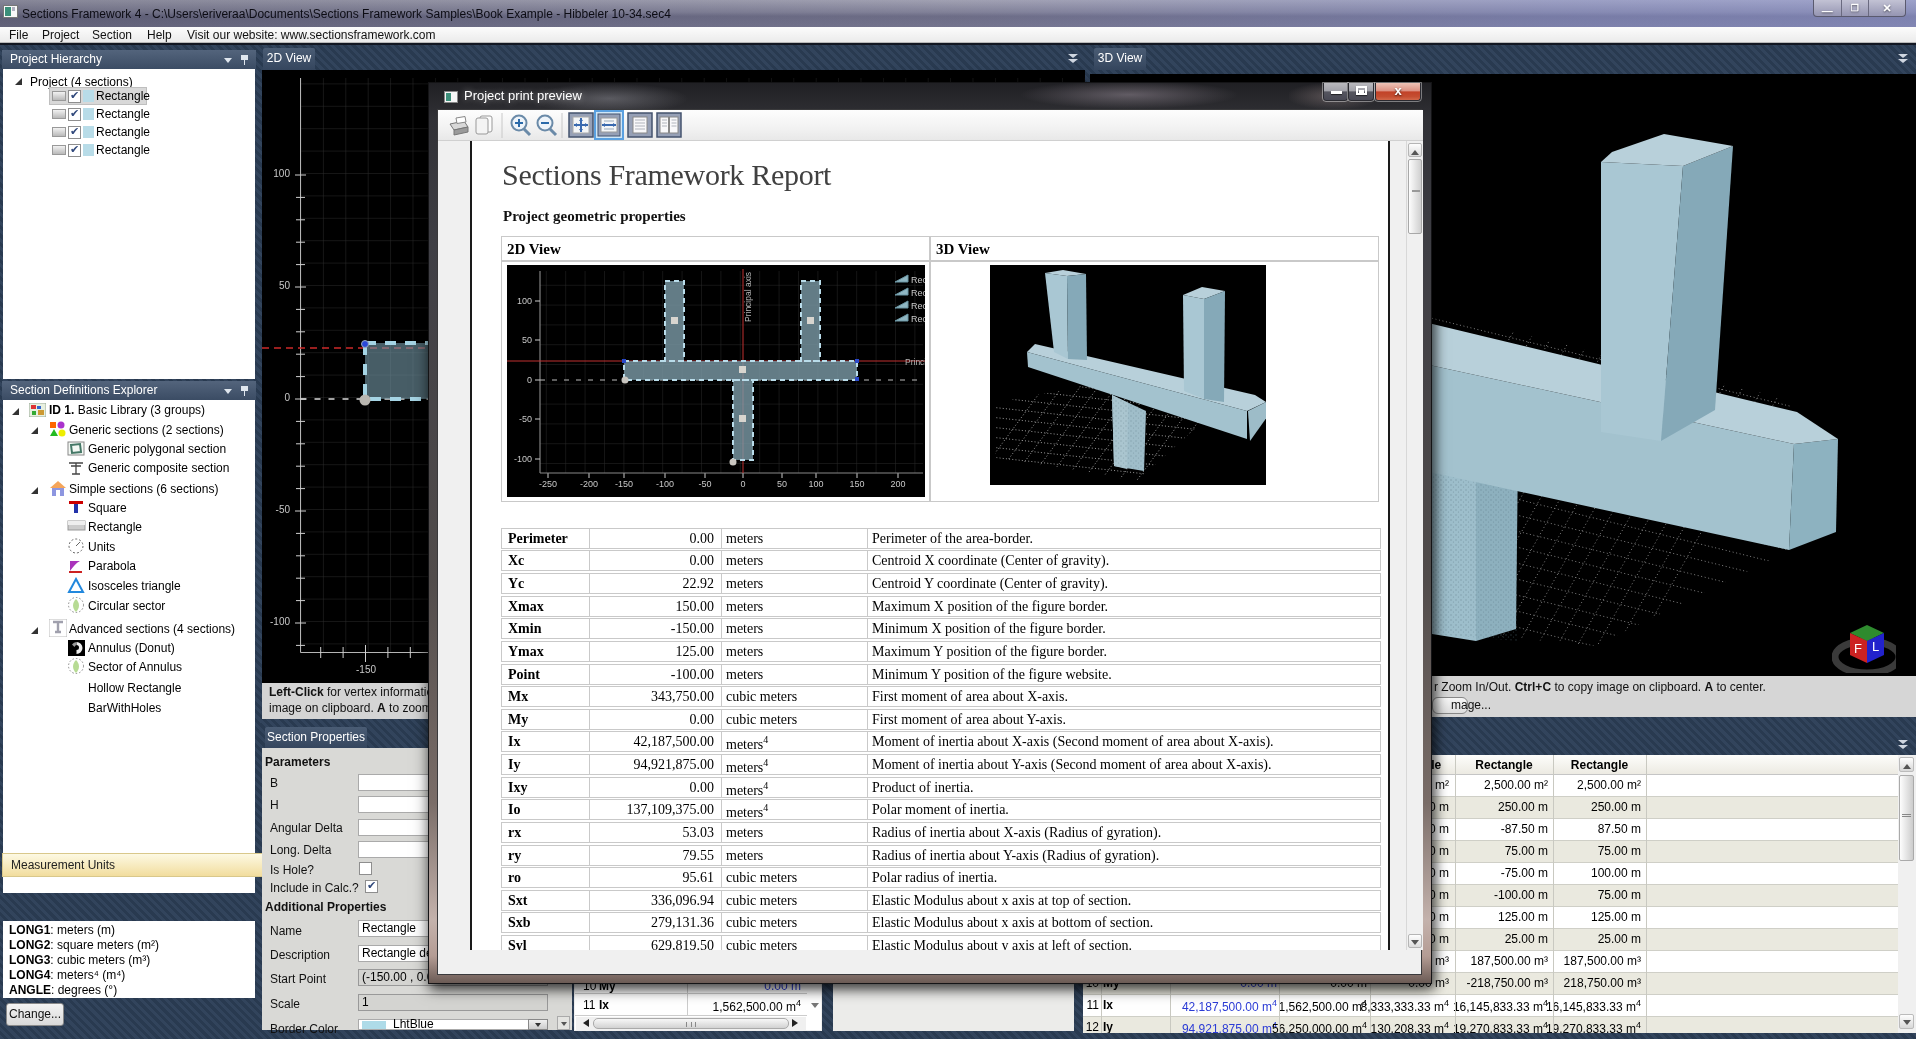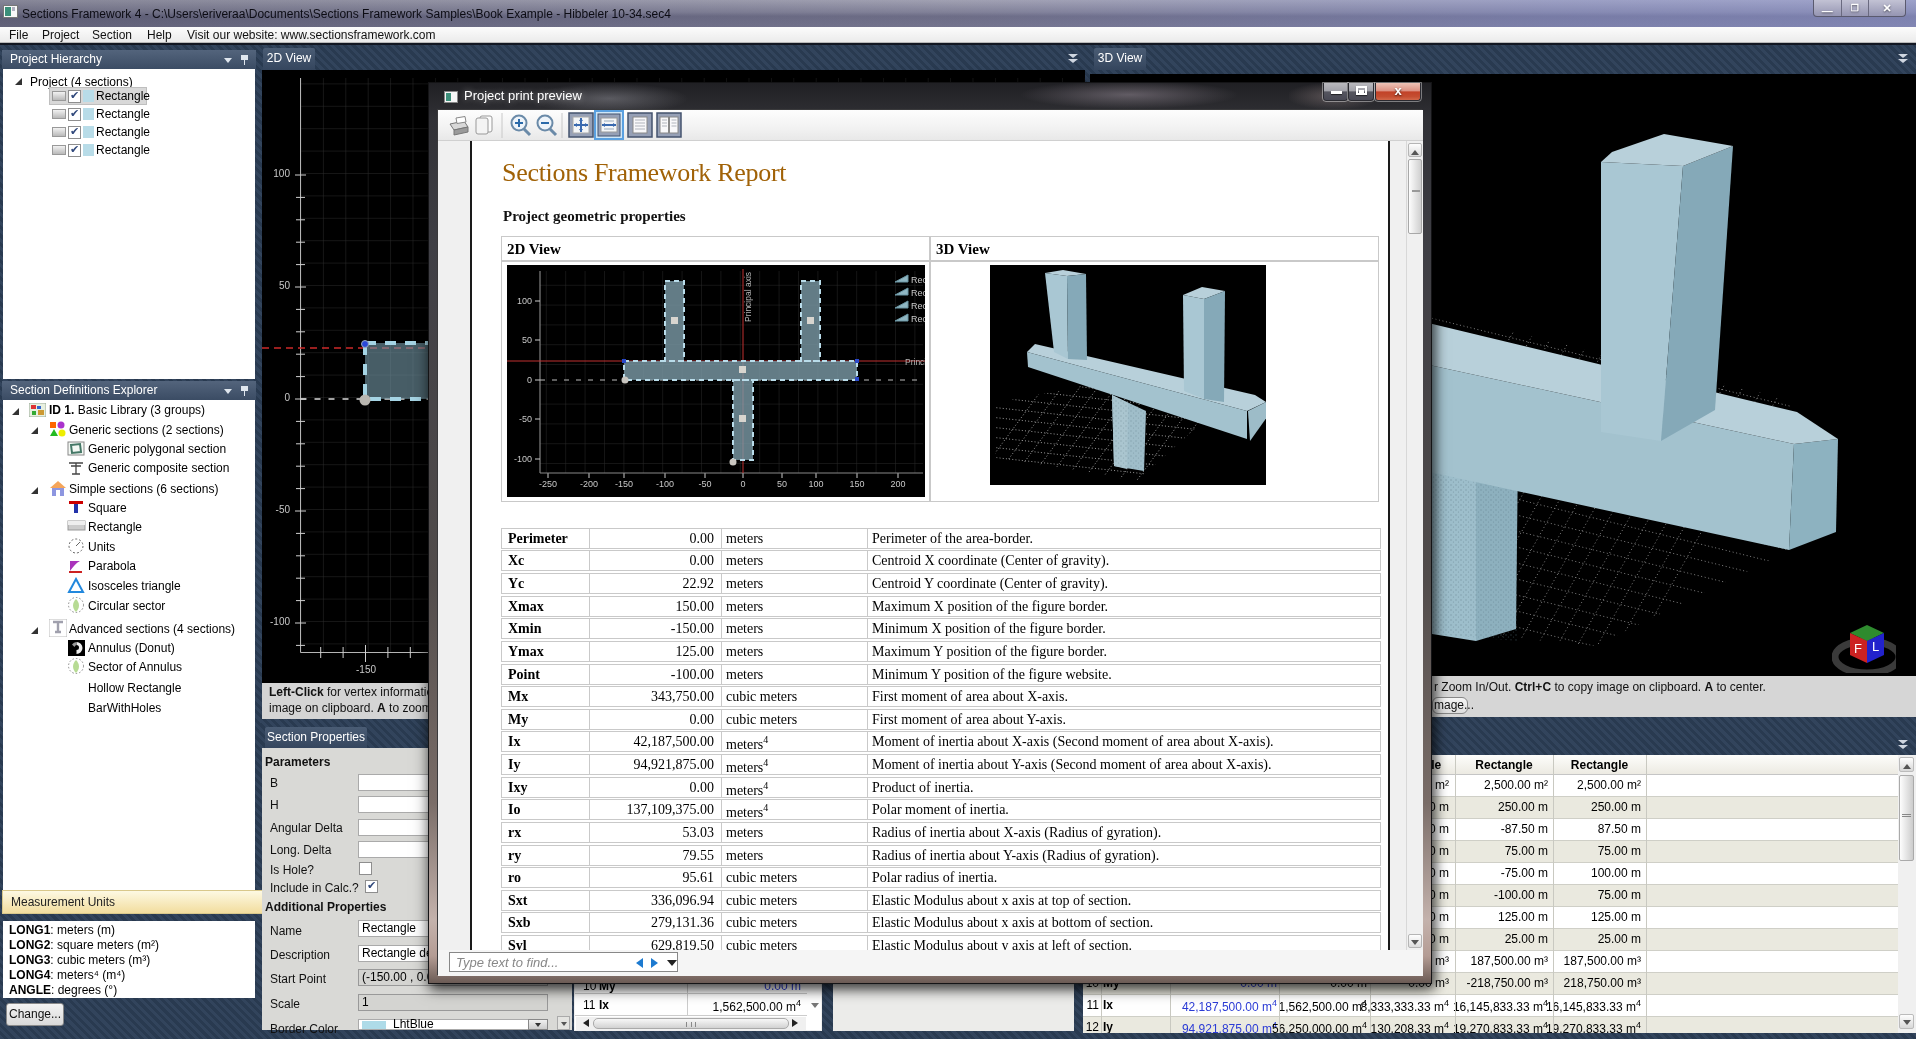--- a/index.html
+++ b/index.html
@@ -75,21 +75,21 @@
   border:1px solid #141416; box-shadow:0 5px 14px rgba(0,0,0,0.55), 4px 4px 10px rgba(0,0,0,0.45); }
 #dlgicon { position:absolute; left:15px; top:8px; width:14px; height:12px; background:#f6f6f6; border:1px solid #888; }
 #dlgicon::before { content:""; position:absolute; left:1px; top:1px; width:5px; height:8px; background:#3c8f7a; }
 #dlgtitle { position:absolute; left:35px; top:5px; color:#fff; font-size:13px; text-shadow:0 0 6px rgba(255,255,255,0.5); }
 .dbtn { position:absolute; top:0; height:18px; background:linear-gradient(180deg,#b9b9bd 0%,#a3a3aa 45%,#55555f 53%,#484854 100%); border:1px solid #2a2a30; outline:1px solid rgba(255,255,255,0.4); border-top:none; border-radius:0 0 3px 3px; }
 .dbtn.close { background:linear-gradient(180deg,#edc3b6 0%,#dd9384 45%,#c24228 53%,#c54e31 80%,#d2684a 100%); }
 #dlgclient { position:absolute; left:8px; top:26px; width:985px; height:866px; background:#f0f0f0; border:1px solid #3a3a3c; }
 #dtoolbar { position:absolute; left:0; top:0; width:985px; height:31px; background:linear-gradient(180deg,#fdfdfd,#f2f2f2 60%,#e8e8e8); border-bottom:1px solid #d0d0d0; }
 #dpreview { position:absolute; left:0; top:31px; width:985px; height:809px; background:#f0f0f0; overflow:hidden; }
 #dpage { position:absolute; left:32px; top:0; width:920px; height:809px; background:#fff; border-left:2px solid #1a1a1a; border-right:2px solid #1a1a1a; }
-#doctitle { position:absolute; left:30px; top:17px; font-family:"Liberation Serif",serif; font-size:26px; color:#a16207; letter-spacing:-0.3px; }
+#doctitle { position:absolute; left:30px; top:17px; font-family:"Liberation Serif",serif; font-size:30px; color:#404040; letter-spacing:-0.3px; }
 #docsub { position:absolute; left:31px; top:67px; font-family:"Liberation Serif",serif; font-size:15px; font-weight:bold; color:#111; }
 .vcell { position:absolute; border:1px solid #c9c9c9; background:#fff; }
 .vcell span { position:absolute; left:5px; top:4px; font-family:"Liberation Serif",serif; font-size:15px; font-weight:bold; }
 #img2d { position:absolute; left:35px; top:124px; width:418px; height:232px; background:#000; }
 #img3d { position:absolute; left:518px; top:124px; width:276px; height:220px; background:#000; }
 #dscroll { position:absolute; right:0; top:0; width:17px; height:809px; background:#f0f0f0; border-left:1px solid #d8d8d8; }
 .sarr { position:absolute; left:1px; width:14px; height:14px; background:linear-gradient(180deg,#fefefe,#dcdcdc); border:1px solid #b5b5b5; border-radius:2px; }
 #sthumb { position:absolute; left:1px; top:18px; width:14px; height:75px; background:linear-gradient(90deg,#fdfdfd,#cfcfcf); border:1px solid #a8a8a8; border-radius:2px; }
 #dfind { position:absolute; left:0; top:840px; width:985px; height:26px; background:#f5f5f5; }
 #findbox { position:absolute; left:11px; top:2px; width:229px; height:20px; background:#fff; border:1px solid #888; font-size:13px; font-style:italic; color:#888; padding:2px 0 0 6px; }
@@ -230,21 +230,21 @@
   <div class="trow" style="left:85px;top:240px;">Annulus (Donut)</div>
   <svg class="abs" style="left:64px;top:258px;" width="19" height="17">
       <path d="M9 2 C13 6 13 11 9 15 C5 11 5 6 9 2 Z" fill="#9c6" opacity="0.7"></path>
       <circle cx="9" cy="8" r="7.5" fill="none" stroke="#888" stroke-dasharray="1.5 2"></circle>
     </svg>
   <div class="trow" style="left:85px;top:259px;">Sector of Annulus</div>
   <div class="trow" style="left:85px;top:280px;">Hollow Rectangle</div>
   <div class="trow" style="left:85px;top:300px;">BarWithHoles</div>
 </div>
 
-<div class="phead mu" style="left:2px;top:890px;width:302px;background:linear-gradient(180deg,#fdf9e3,#f2dd9e);color:#222;border:1px solid #d9c88b;height:24px;line-height:23px;">Measurement Units<span class="dn" style="border-top-color:#555;top:10px;"></span><span class="pin mupin"></span></div>
+<div class="phead mu" style="left:2px;top:853px;width:302px;background:linear-gradient(180deg,#fdf9e3,#f2dd9e);color:#222;border:1px solid #d9c88b;height:24px;line-height:23px;">Measurement Units<span class="dn" style="border-top-color:#555;top:10px;"></span><span class="pin mupin"></span></div>
 <div class="white" style="left:3px;top:921px;width:252px;height:77px;font-size:12px;">
   <div style="position:absolute;left:6px;top:2px;"><b>LONG1</b>: meters (m)</div>
   <div style="position:absolute;left:6px;top:17px;"><b>LONG2</b>: square meters (m²)</div>
   <div style="position:absolute;left:6px;top:32px;"><b>LONG3</b>: cubic meters (m³)</div>
   <div style="position:absolute;left:6px;top:47px;"><b>LONG4</b>: meters⁴ (m⁴)</div>
   <div style="position:absolute;left:6px;top:62px;"><b>ANGLE</b>: degrees (°)</div>
 </div>
 <div style="position:absolute;left:6px;top:1003px;width:58px;height:23px;background:linear-gradient(180deg,#f4f4f4,#d9d9d9);border:1px solid #8a8a8a;border-radius:3px;font-size:12px;text-align:center;line-height:21px;color:#111;">Change...</div>
 
 <div class="tab" style="left:263px;top:48px;width:52px;height:22px;">2D View</div>
@@ -414,21 +414,21 @@
     <ellipse cx="35" cy="38" rx="32" ry="16" fill="none" stroke="#3a3a3a" stroke-width="7"></ellipse>
     <polygon points="18,14 35,6 52,14 35,22" fill="#2e8b2e"></polygon>
     <polygon points="18,14 35,22 35,44 18,36" fill="#c22"></polygon>
     <polygon points="35,22 52,14 52,36 35,44" fill="#22c"></polygon>
     <text x="22" y="34" font-size="13" fill="#fff" font-family="Liberation Sans">F</text>
     <text x="40" y="32" font-size="13" fill="#fff" font-family="Liberation Sans">L</text>
   </svg>
 </div>
 <div style="position:absolute;left:1090px;top:676px;width:826px;height:41px;background:#d6d6d6;font-size:12px;color:#111;">
   <div style="position:absolute;left:344px;top:4px;">r Zoom In/Out. <b>Ctrl+C</b> to copy image on clipboard. <b>A</b> to center.</div>
-  <div style="position:absolute;left:342px;top:21px;width:36px;height:17px;background:linear-gradient(180deg,#f6f6f6,#ddd);border:1px solid #888;border-radius:6px;line-height:15px;padding-left:1px;">mage...</div>
+  <div style="position:absolute;left:342px;top:21px;width:36px;height:17px;background:linear-gradient(180deg,#f6f6f6,#ddd);border:1px solid #888;border-radius:6px;line-height:15px;padding-left:18px;">mage...</div>
 </div>
 <div class="chev" style="left:1898px;top:740px;"></div>
 
 <div id="rtable" style="position:absolute;left:1083px;top:755px;width:815px;height:278px;background:#fff;overflow:hidden;">
   <div style="position:absolute;left:0;top:0;width:815px;height:20px;background:linear-gradient(180deg,#fdfdfb,#eceae2);border-bottom:1px solid #c5c5c5;"></div>
   <div class="rt" style="left:287px;top:3px;width:85px;text-align:center;font-weight:bold;">Rectangle</div>
   <div class="rt" style="left:372px;top:3px;width:98px;text-align:center;font-weight:bold;">Rectangle</div>
   <div class="rt" style="left:470px;top:3px;width:93px;text-align:center;font-weight:bold;">Rectangle</div>
   <div class="rrow" style="top:20px;background:#fff;">
       <span class="ce">2,500.00 m²</span>
@@ -937,21 +937,14 @@
           </div>
         <div id="sthumb">
             <div style="margin-top:30px;border-top:1px solid #999;height:2px;border-bottom:1px solid #999;width:8px;margin-left:3px;"></div>
           </div>
         <div class="sarr" style="bottom:2px;">
             <div style="width:0;height:0;border:4px solid transparent;border-top:5px solid #555;margin:5px auto 0;"></div>
           </div>
       </div>
     </div>
 
-    <div id="dfind">
-      <div id="findbox">Type text to find...
-        <span style="position:absolute;left:186px;top:5px;width:0;height:0;border-right:7px solid #1c7ad0;border-top:5px solid transparent;border-bottom:5px solid transparent;"></span>
-        <span style="position:absolute;left:201px;top:5px;width:0;height:0;border-left:7px solid #1c7ad0;border-top:5px solid transparent;border-bottom:5px solid transparent;"></span>
-        <span style="position:absolute;left:217px;top:7px;width:0;height:0;border-top:6px solid #222;border-left:5px solid transparent;border-right:5px solid transparent;"></span>
-      </div>
-    </div>
   </div>
 </div>
 
 </body></html>

